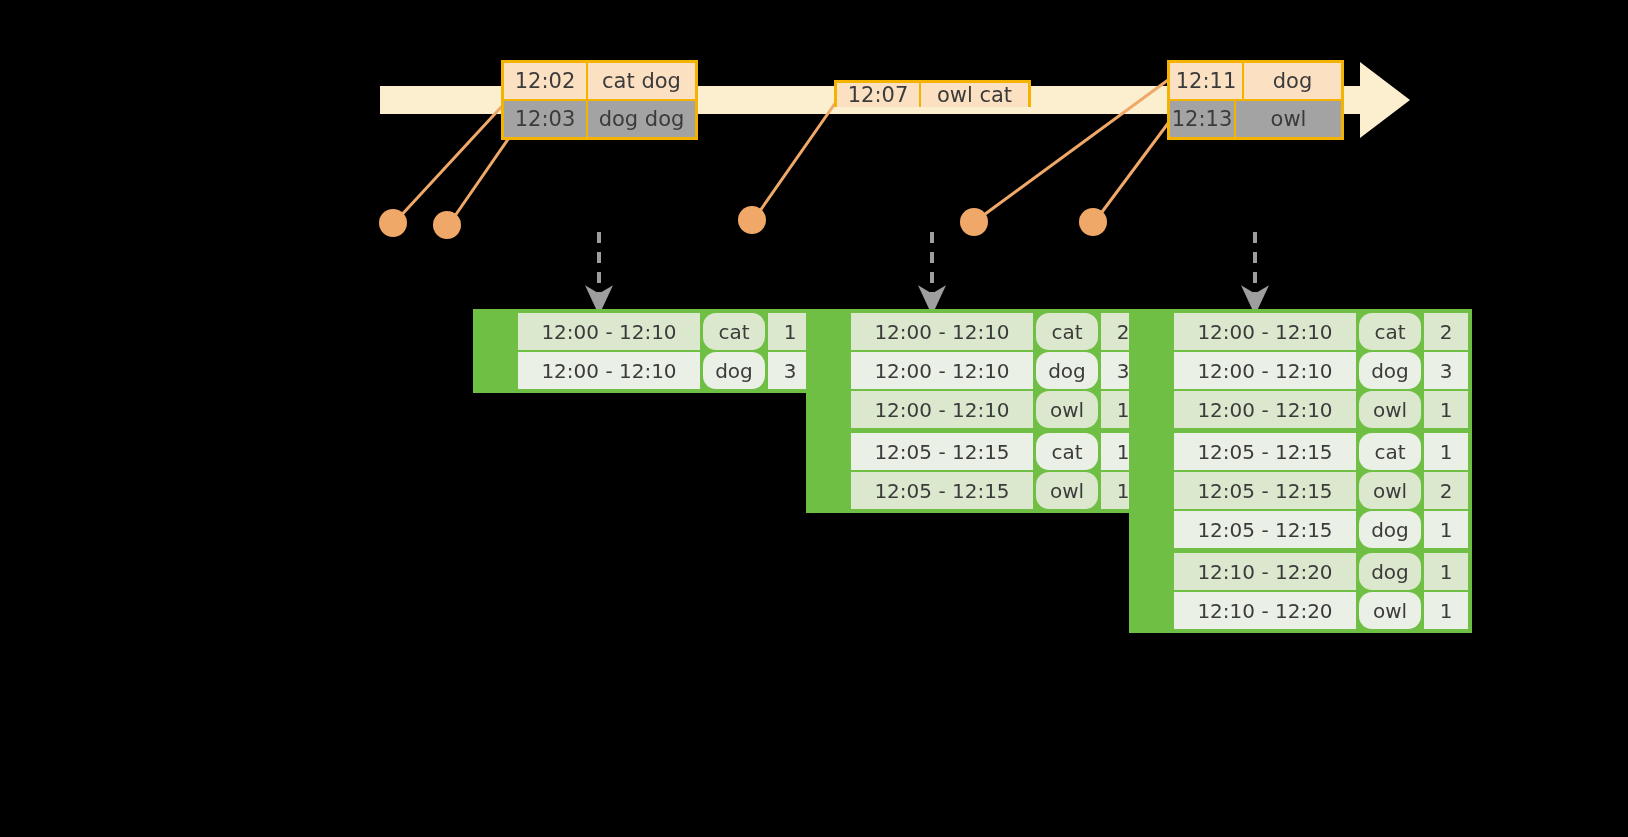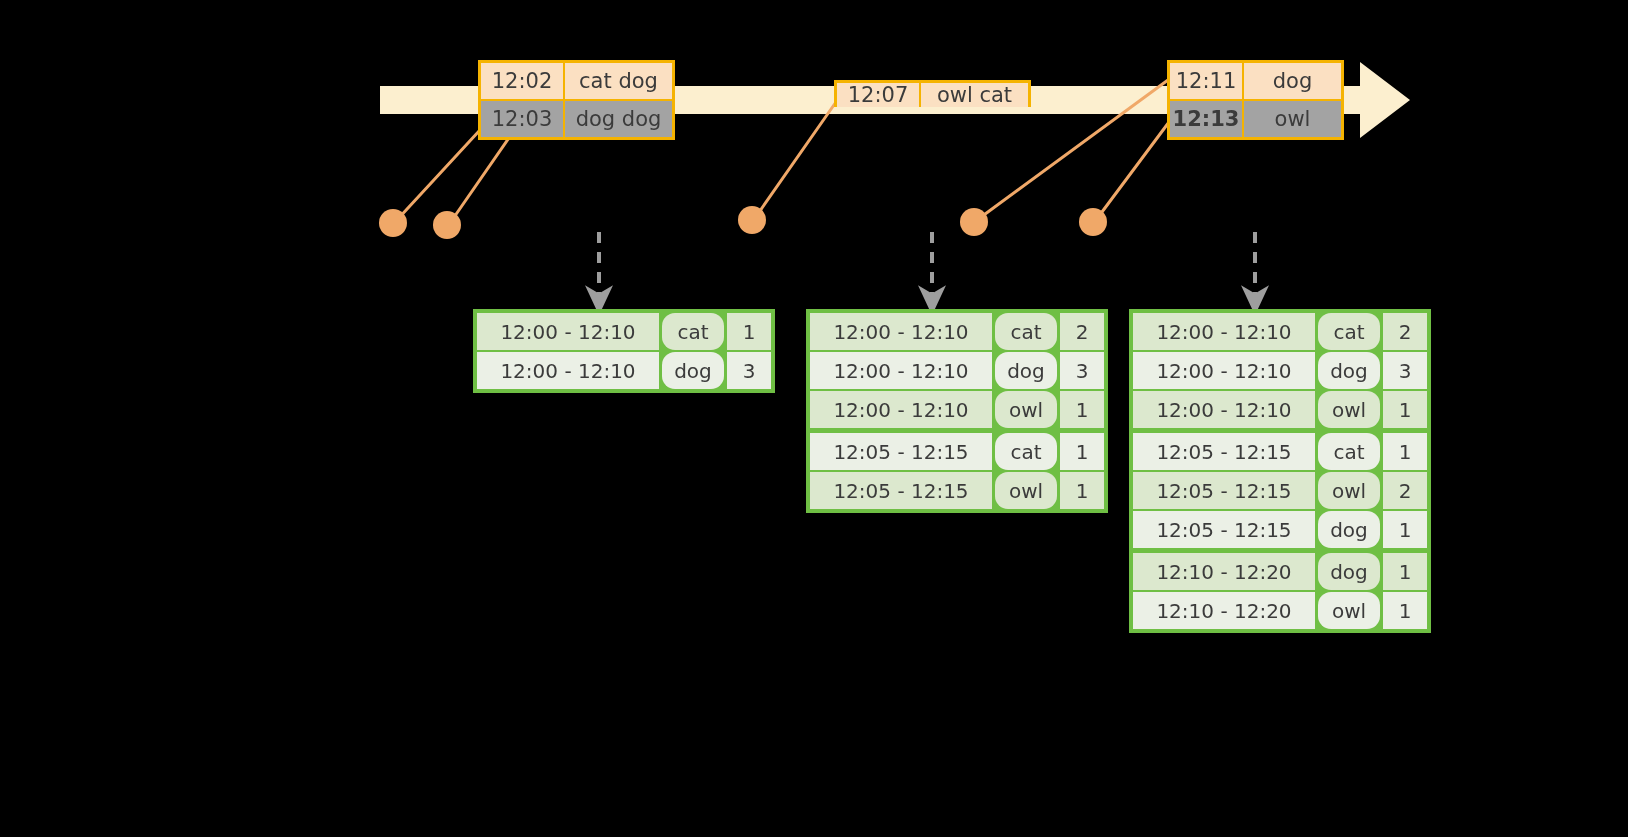--- a/index.html
+++ b/index.html
@@ -56,20 +56,21 @@
   }
 
   
   .result-table {
     position: absolute;
     border: 4px solid #6FBF44;
     box-sizing: border-box;
     background: #6FBF44;
     display: flex;
     flex-direction: column;
+    padding-left: 41px;
   }
   .res-row {
     display: flex;
     height: 37px;
     box-sizing: border-box;
   }
   .res-row + .res-row { margin-top: 2px; }
   .res-cell {
     display: flex; align-items: center; justify-content: center;
     color: #3b3b3b;
@@ -119,21 +120,21 @@
       <line x1="1255" y1="232" x2="1255" y2="300"></line>
     </g>
   </svg>
 
   <div class="dot" style="left:379px; top:209px; width:28px; height:28px;"></div>
   <div class="dot" style="left:433px; top:211px; width:28px; height:28px;"></div>
   <div class="dot" style="left:738px; top:206px; width:28px; height:28px;"></div>
   <div class="dot" style="left:960px; top:208px; width:28px; height:28px;"></div>
   <div class="dot" style="left:1079px; top:208px; width:28px; height:28px;"></div>
 
-  <div class="event-group" style="left:478px; top:60px; width:197px; height:80px;">
+  <div class="event-group" style="left:501px; top:60px; width:197px; height:80px;">
     <div class="event-row shade-a">
       <div class="ev-time" style="width:84px;">12:02</div>
       <div class="ev-words">cat dog</div>
     </div>
     <div class="event-row shade-b">
       <div class="ev-time" style="width:84px;">12:03</div>
       <div class="ev-words">dog dog</div>
     </div>
   </div>
 
@@ -143,21 +144,21 @@
       <div class="ev-words">owl cat</div>
     </div>
   </div>
 
   <div class="event-group" style="left:1167px; top:60px; width:177px; height:80px;">
     <div class="event-row shade-a">
       <div class="ev-time" style="width:74px;">12:11</div>
       <div class="ev-words">dog</div>
     </div>
     <div class="event-row shade-b">
-      <div class="ev-time" style="width:74px;font-weight:bold;">12:13</div>
+      <div class="ev-time" style="width:66px;">12:13</div>
       <div class="ev-words">owl</div>
     </div>
   </div>
 
   <div class="result-table" style="left:473px; top:309px;">
       <div class="res-row dark">
         <div class="res-cell c-window">12:00 - 12:10</div>
         <div class="res-cell c-word">cat</div>
         <div class="res-cell c-count">1</div>
       </div>

